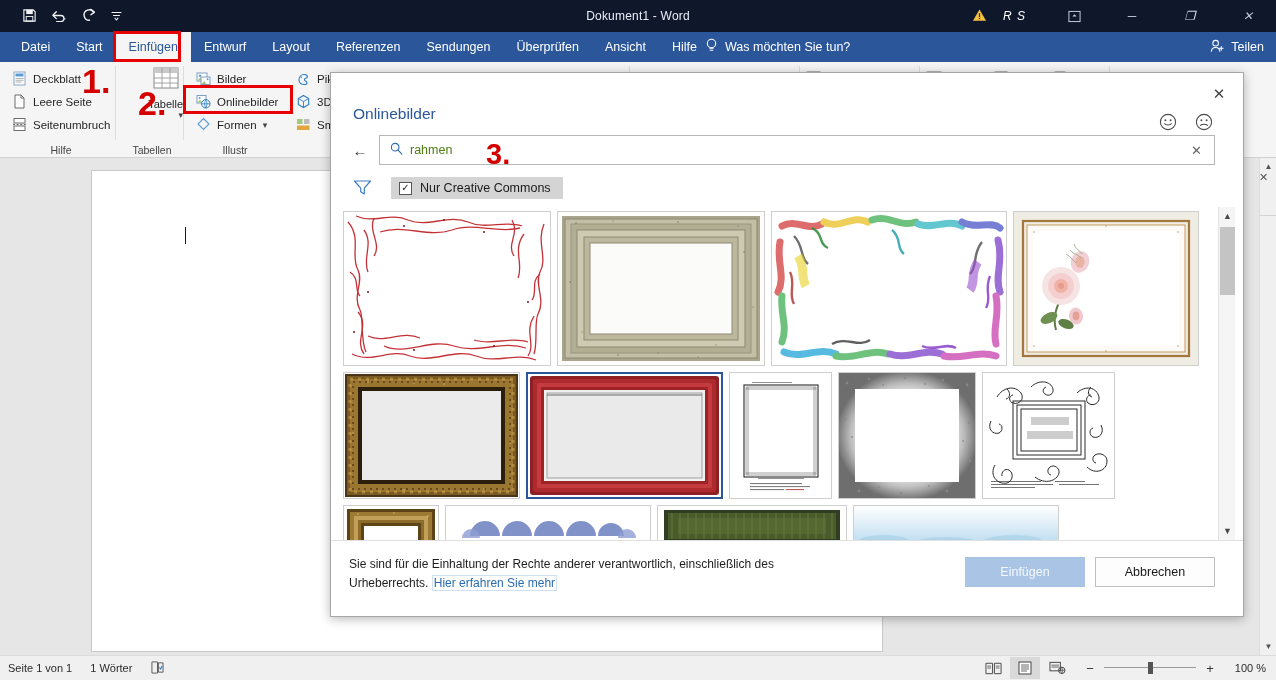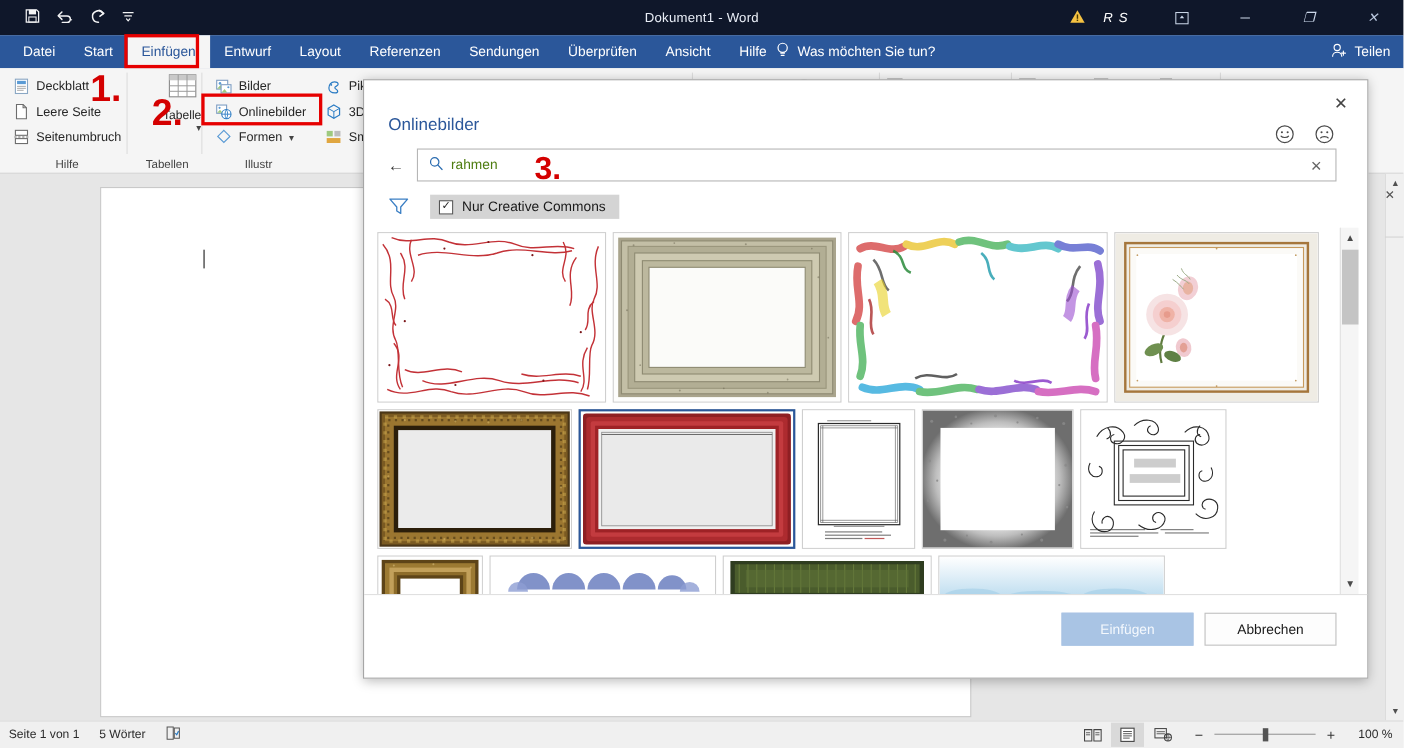--- a/index.html
+++ b/index.html
@@ -525,21 +525,21 @@
   <div class="vscroll-doc">
     <div class="arrow up">▲</div>
     <div class="arrow dn">▼</div>
   </div>
   <div class="close-pane">✕</div>
   <div class="pane-div"></div>
 
   <div class="statusbar">
     <div class="sb-left">
       <span class="sb-item">Seite 1 von 1</span>
-      <span class="sb-item">5 Wörter</span>
+      <span class="sb-item">1 Wörter</span>
       <span class="sb-item">
         <svg width="15" height="13" viewBox="0 0 16 14">
             <path d="M2 1h6v12H2z" fill="none" stroke="#555" stroke-width="1"></path>
             <path d="M9 2h5v10H9z" fill="none" stroke="#555" stroke-width="1"></path>
             <path d="M10 7l1.4 1.6L13.2 5" fill="none" stroke="#2b7cc4" stroke-width="1.2"></path>
           </svg>
       </span>
     </div>
     <div class="sb-right">
       <span class="viewbtn">
@@ -954,20 +954,25 @@
       </div>
 
       <div class="vscroll">
         <div class="arw up">▲</div>
         <div class="vthumb"></div>
         <div class="arw dn">▼</div>
       </div>
     </div>
 
     <div class="dlg-foot">
+      <div class="rights">
+        <span>Sie sind für die Einhaltung der Rechte anderer verantwortlich, einschließlich des</span><br>
+        <span>Urheberrechts.</span>
+        <a href="#">Hier erfahren Sie mehr</a>
+      </div>
       <div class="footbtns">
         <div class="btn primary">Einfügen</div>
         <div class="btn">Abbrechen</div>
       </div>
     </div>
   </div>
 
   <div class="annot-box" style="left:113px; top:31px; width:68px; height:31px;"></div>
   <div class="annot-box" style="left:183px; top:85px; width:110px; height:29px;"></div>
   <div class="annot-num" style="left:82px; top:64px; font-size:34px;">1.</div>

